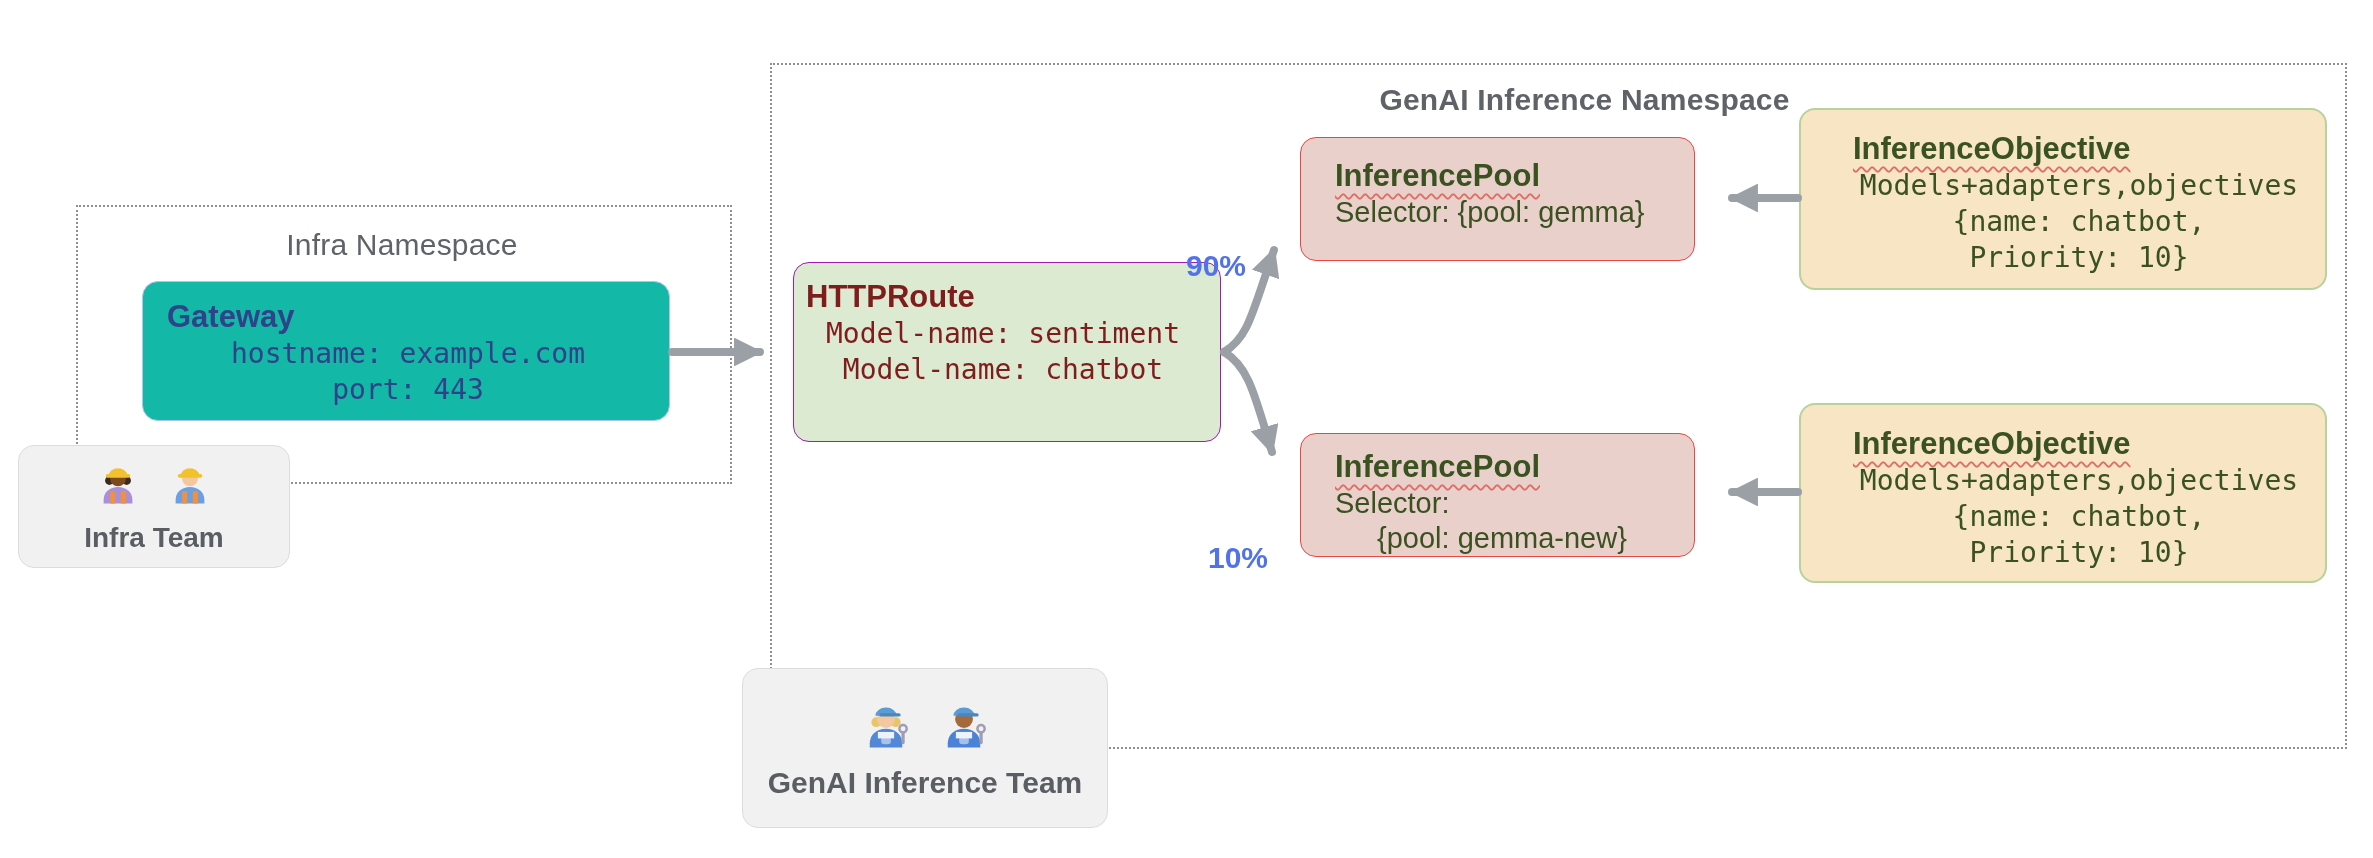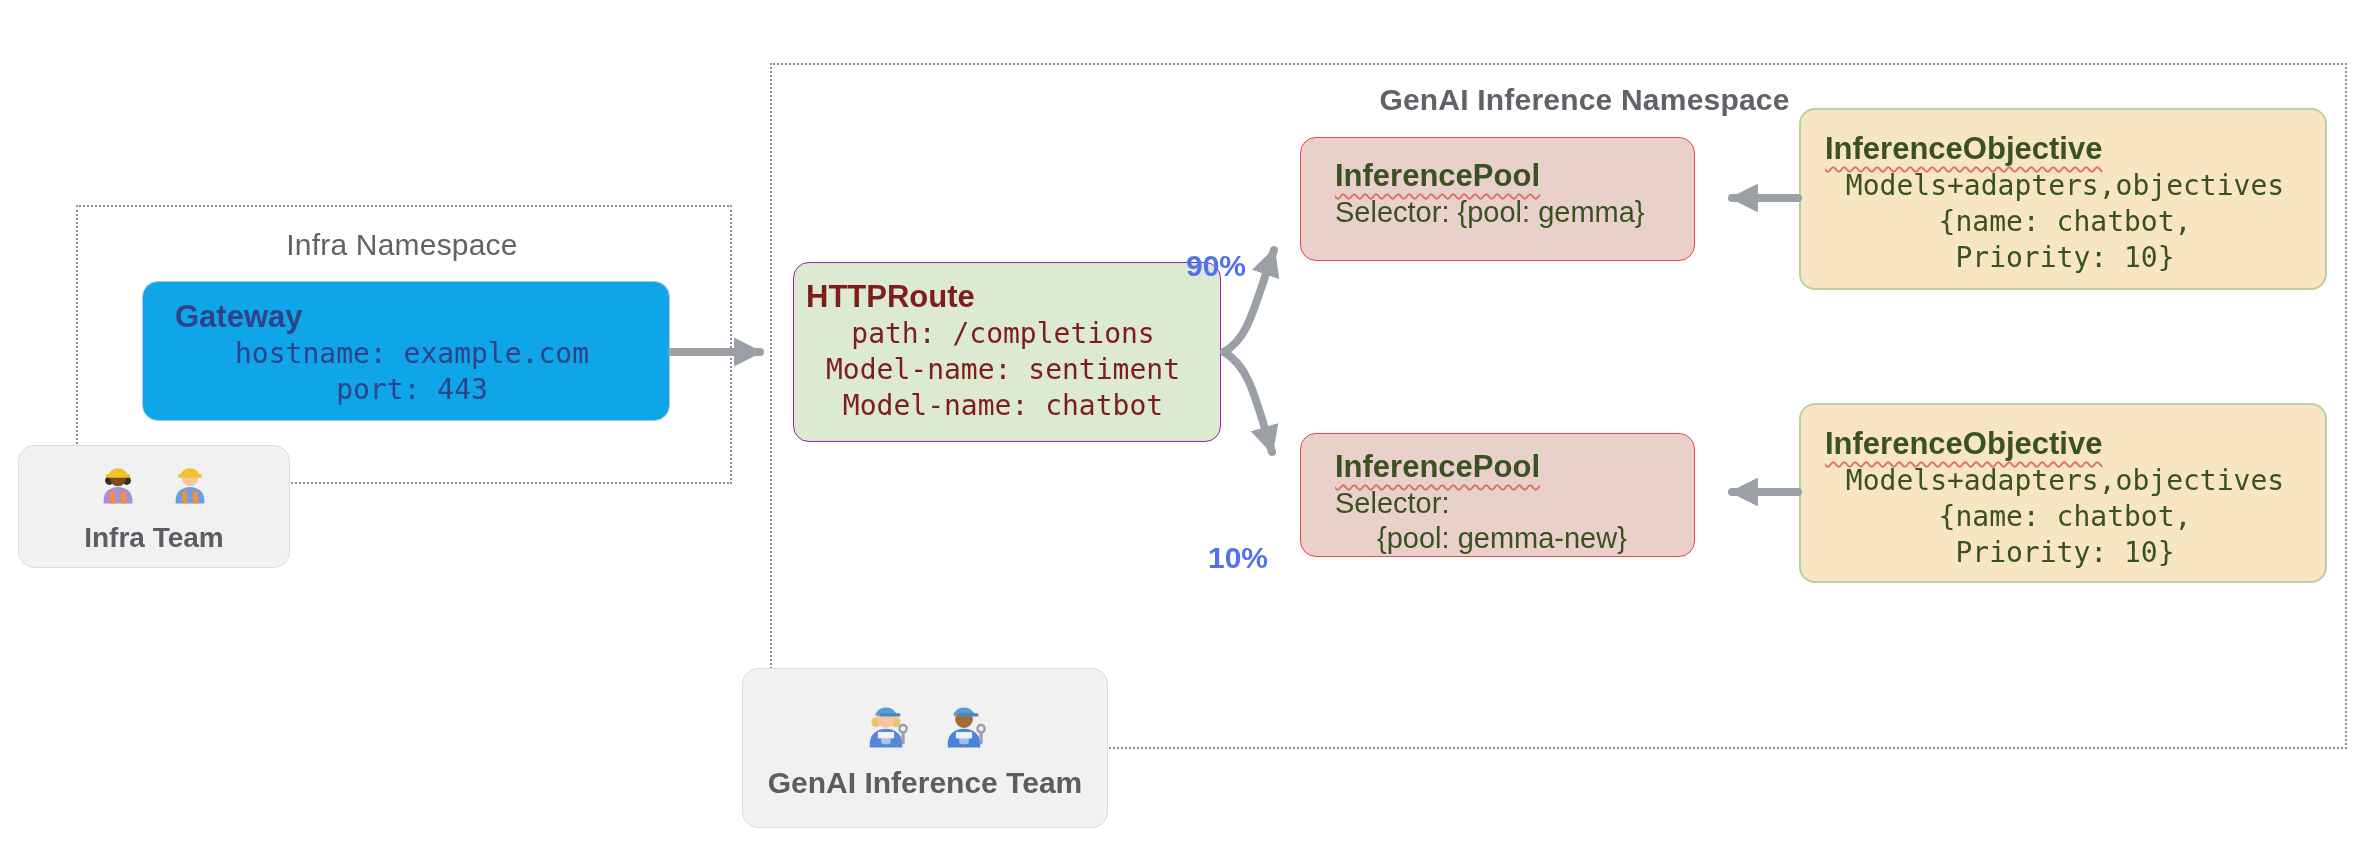--- a/index.html
+++ b/index.html
@@ -22,24 +22,24 @@
   .node .title{font-weight:bold;font-size:31px;line-height:38px;}
   .squiggle{
     text-decoration-line:underline;
     text-decoration-style:wavy;
     text-decoration-color:#dd7066;
     text-decoration-thickness:2px;
     text-underline-offset:7px;
   }
   .mono{font-family:"DejaVu Sans Mono",monospace;font-size:28px;line-height:36px;text-align:center;}
   .sans-body{font-size:29px;line-height:35px;}
-  .gateway{background:#0ea5e9;border:1px solid #aec4ef;color:#2e4389;padding:16px 20px 0 32px;}
+  .gateway{background:#14b8a6;border:1px solid #aec4ef;color:#2e4389;padding:16px 20px 0 24px;}
   .route{background:#dcead1;border:1px solid #a21caf;color:#7f1d1d;padding:15px 20px 0 12px;}
   .pool{background:#e9d0cb;border:1px solid #ef4444;color:#3a5120;padding:19px 20px 0 34px;}
-  .objective{background:#f7e5c4;border:2px solid #b7d29a;color:#3a5120;padding:20px 20px 0 24px;}
+  .objective{background:#f7e5c4;border:2px solid #b7d29a;color:#3a5120;padding:20px 20px 0 52px;}
   .indent2{padding-left:42px;}
   
   .team{
     position:absolute;background:#f1f1f2;border:1.5px solid #dcdcdc;
     border-radius:16px;z-index:3;display:flex;flex-direction:column;
     align-items:center;justify-content:center;box-sizing:border-box;
   }
   .team .icons{display:flex;gap:26px;align-items:flex-end;}
   .team .label{color:#5a5e63;font-weight:bold;font-size:29px;margin-top:17px;}
   
@@ -62,21 +62,20 @@
   <div class="ns-title bold" style="left:798px;top:83px;width:1573px;">GenAI Inference Namespace</div>
 
   <div class="node gateway" style="left:142px;top:281px;width:528px;height:140px;">
     <div class="title">Gateway</div>
     <div class="mono">hostname: example.com</div>
     <div class="mono">port: 443</div>
   </div>
 
   <div class="node route" style="left:793px;top:262px;width:428px;height:180px;">
     <div class="title">HTTPRoute</div>
-    <div class="mono">path: /completions</div>
     <div class="mono">Model-name: sentiment</div>
     <div class="mono">Model-name: chatbot</div>
   </div>
 
   <div class="node pool" style="left:1300px;top:137px;width:395px;height:124px;">
     <div class="title">
       <span class="squiggle">InferencePool</span>
     </div>
     <div class="sans-body">Selector: {pool: gemma}</div>
   </div>

